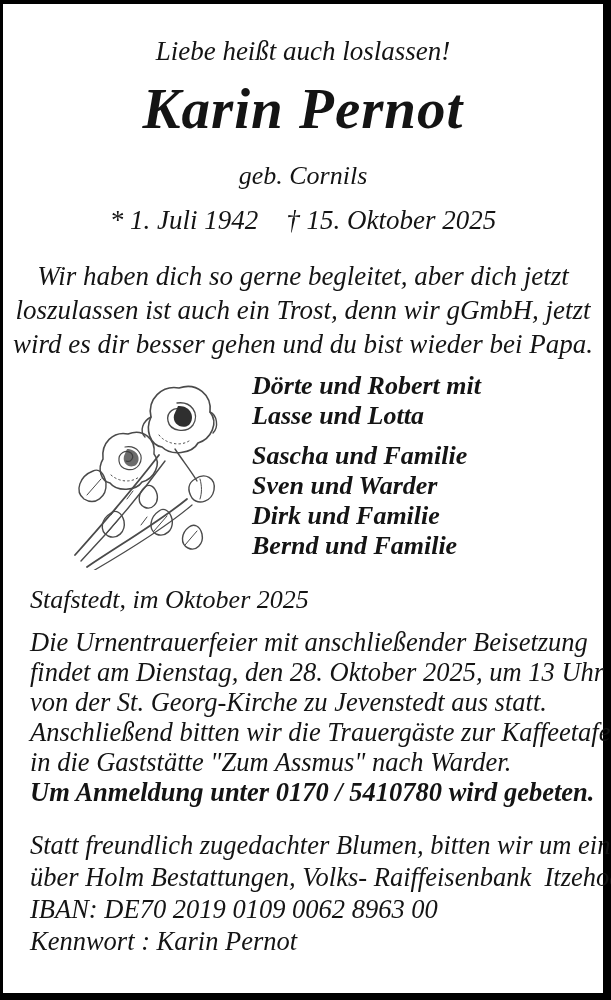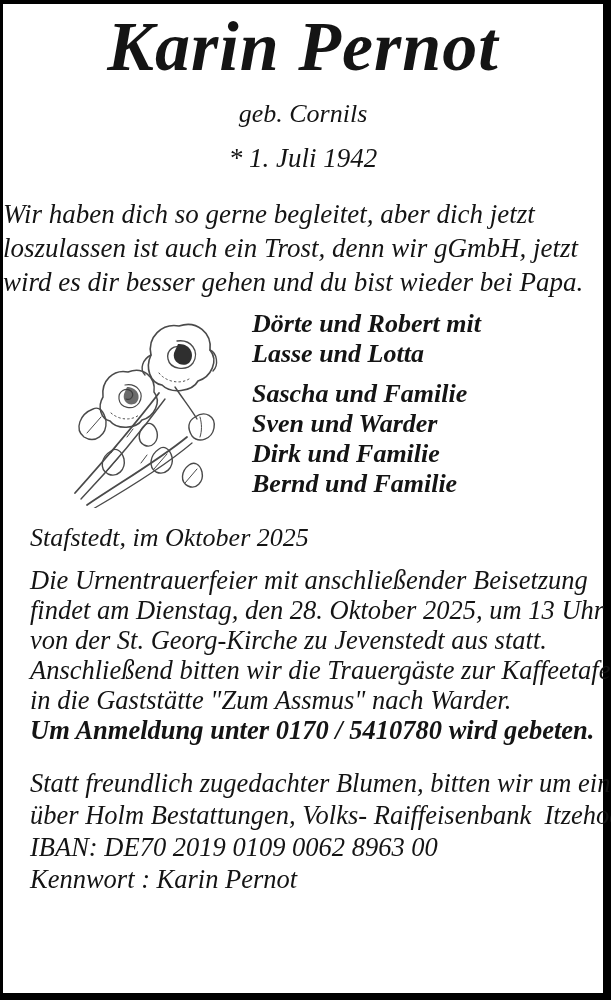--- a/index.html
+++ b/index.html
@@ -19,42 +19,42 @@
   }
   .tagline{
     margin-top:32px;
     text-align:center;
     font-size:27px;
     line-height:30px;
   }
   .name{
     margin:12px 0 0 0;
     text-align:center;
-    font-size:70px;
+    font-size:57px;
     line-height:62px;
     font-weight:bold;
     letter-spacing:1px;
   }
   .maiden{
     margin-top:22px;
     text-align:center;
     font-size:26px;
     line-height:28px;
   }
   .dates{
     margin-top:15px;
     display:flex;
     justify-content:center;
     gap:28px;
     font-size:27px;
     line-height:30px;
   }
   .poem{
     margin-top:24px;
-    text-align:left;
+    text-align:center;
     font-size:27px;
     line-height:34px;
   }
   .mourners{
     position:relative;
     margin-top:10px;
     min-height:200px;
   }
   .rose{
     position:absolute;
@@ -81,27 +81,29 @@
   .para.funeral{margin-top:12px;}
   .para.donation{margin-top:22px;line-height:32px;}
   .line{white-space:pre;}
   .bold{font-weight:bold;}
 </style>
 </head>
 <body>
 
 <div class="page">
 
+  <div class="tagline">Liebe heißt auch loslassen!</div>
 
   <h1 class="name">Karin Pernot</h1>
 
   <div class="maiden">geb. Cornils</div>
 
   <div class="dates">
     <span>* 1. Juli 1942</span>
+    <span>† 15. Oktober 2025</span>
   </div>
 
   <div class="poem">
     <div class="poem-line">Wir haben dich so gerne begleitet, aber dich jetzt</div>
     <div class="poem-line">loszulassen ist auch ein Trost, denn wir gGmbH, jetzt</div>
     <div class="poem-line">wird es dir besser gehen und du bist wieder bei Papa.</div>
   </div>
 
   <div class="mourners">
     <svg class="rose" width="180" height="195" viewBox="0 0 180 195" fill="none" stroke="#4a4a4a" stroke-width="1.4" stroke-linecap="round">

